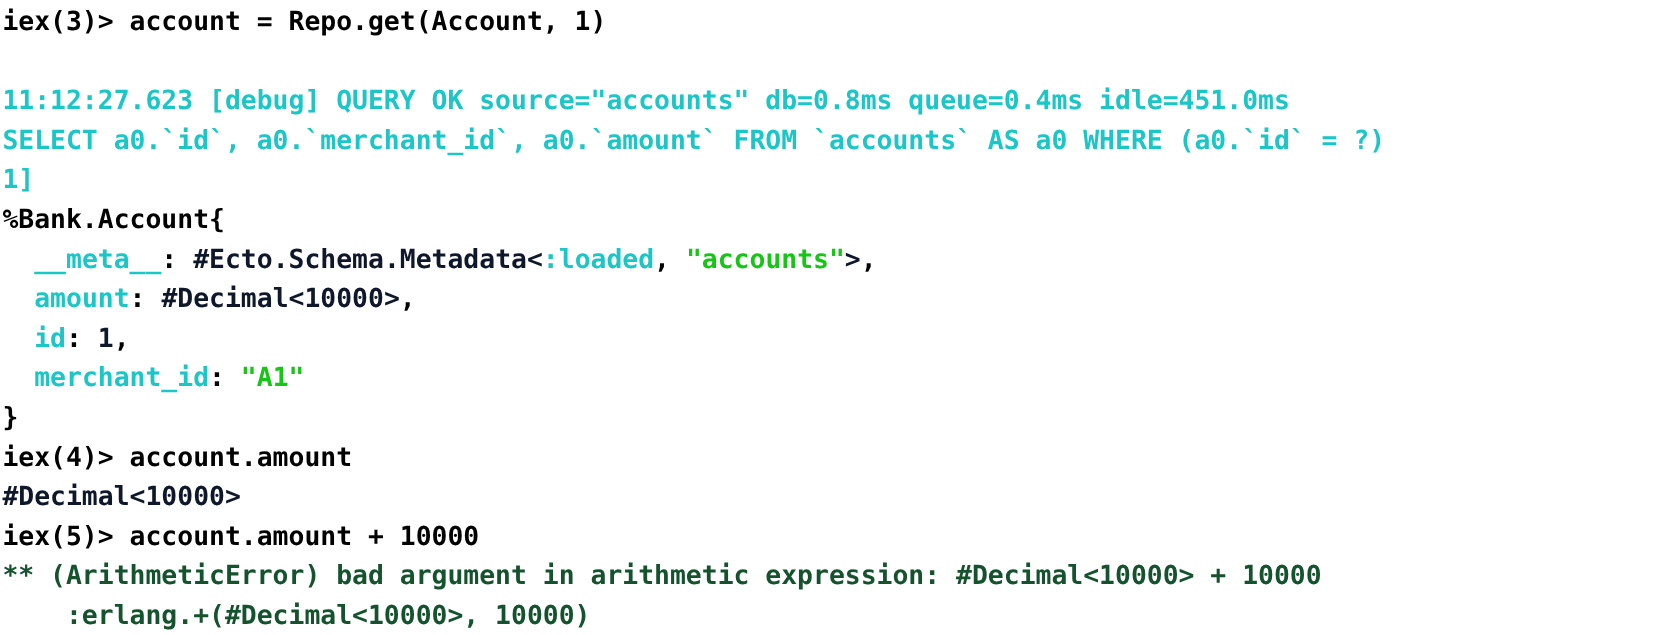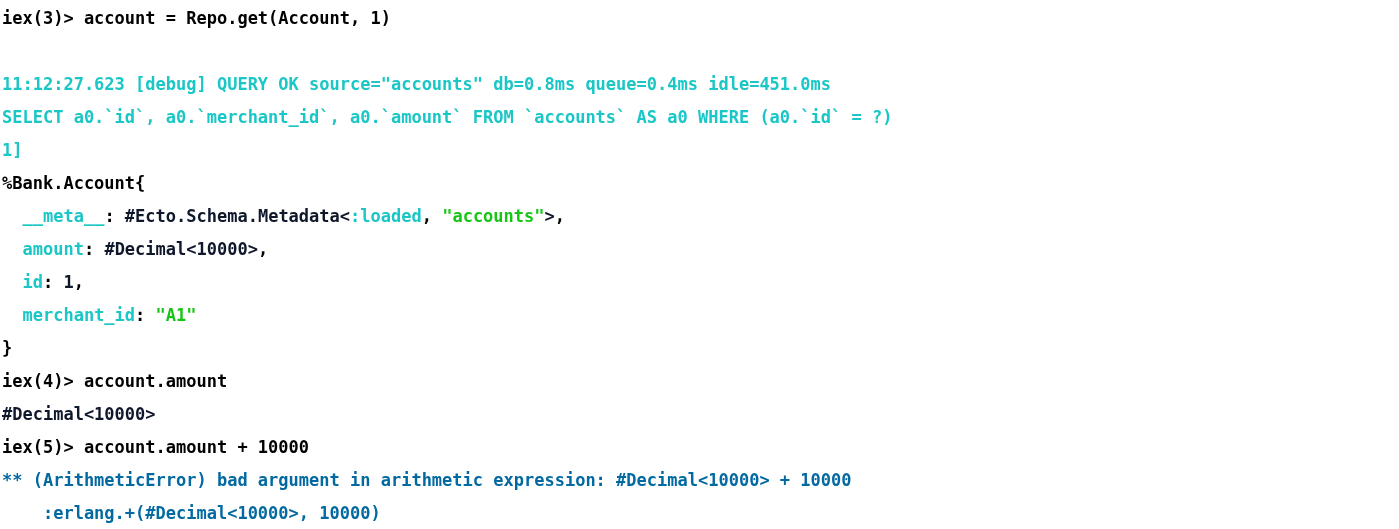--- a/index.html
+++ b/index.html
@@ -12,35 +12,35 @@
     height: 529px;
     overflow: hidden;
     font-family: "DejaVu Sans Mono", "Liberation Mono", monospace;
   }
   #terminal {
     width: 1120px;
     height: 529px;
     box-sizing: border-box;
     padding: 2px 0 0 2px;
     background: #ffffff;
-    font-size: 17px;
+    font-size: 22px;
     line-height: 33px;
     letter-spacing: 0px;
     white-space: pre;
     font-weight: 700;
   }
   .line {
     white-space: pre;
     height: 33px;
     overflow: visible;
   }
   .seg { white-space: pre; }
   
   .c-default { color: #000000; }
   .c-cyan    { color: #1ac6c6; margin-top: 16px; }
   .c-yellow  { color: #0f172a; }
   .c-green   { color: #15c615; }
-  .c-red     { color: #0369a1; text-align: center; }
+  .c-red     { color: #14532d; text-align: center; }
 </style>
 </head>
 <body>
 
 <div id="terminal"><div class="line"><span class="seg c-default">iex(3)&gt; account = Repo.get(Account, 1)</span></div><div class="line"><span class="seg c-default"></span></div><div class="line"><span class="seg c-cyan">11:12:27.623 [debug] QUERY OK source="accounts" db=0.8ms queue=0.4ms idle=451.0ms</span></div><div class="line"><span class="seg c-cyan">SELECT a0.`id`, a0.`merchant_id`, a0.`amount` FROM `accounts` AS a0 WHERE (a0.`id` = ?)</span></div><div class="line"><span class="seg c-cyan">1]</span></div><div class="line"><span class="seg c-default">%Bank.Account{</span></div><div class="line"><span class="seg c-default">  </span><span class="seg c-cyan">__meta__</span><span class="seg c-default">: </span><span class="seg c-yellow">#Ecto.Schema.Metadata&lt;</span><span class="seg c-cyan">:loaded</span><span class="seg c-default">, </span><span class="seg c-green">"accounts"</span><span class="seg c-yellow">&gt;</span><span class="seg c-default">,</span></div><div class="line"><span class="seg c-default">  </span><span class="seg c-cyan">amount</span><span class="seg c-default">: </span><span class="seg c-yellow">#Decimal&lt;10000&gt;</span><span class="seg c-default">,</span></div><div class="line"><span class="seg c-default">  </span><span class="seg c-cyan">id</span><span class="seg c-default">: </span><span class="seg c-yellow">1</span><span class="seg c-default">,</span></div><div class="line"><span class="seg c-default">  </span><span class="seg c-cyan">merchant_id</span><span class="seg c-default">: </span><span class="seg c-green">"A1"</span></div><div class="line"><span class="seg c-default">}</span></div><div class="line"><span class="seg c-default">iex(4)&gt; account.amount</span></div><div class="line"><span class="seg c-yellow">#Decimal&lt;10000&gt;</span></div><div class="line"><span class="seg c-default">iex(5)&gt; account.amount + 10000</span></div><div class="line"><span class="seg c-red">** (ArithmeticError) bad argument in arithmetic expression: #Decimal&lt;10000&gt; + 10000</span></div><div class="line"><span class="seg c-red">    :erlang.+(#Decimal&lt;10000&gt;, 10000)</span></div></div>
 
 </body></html>

